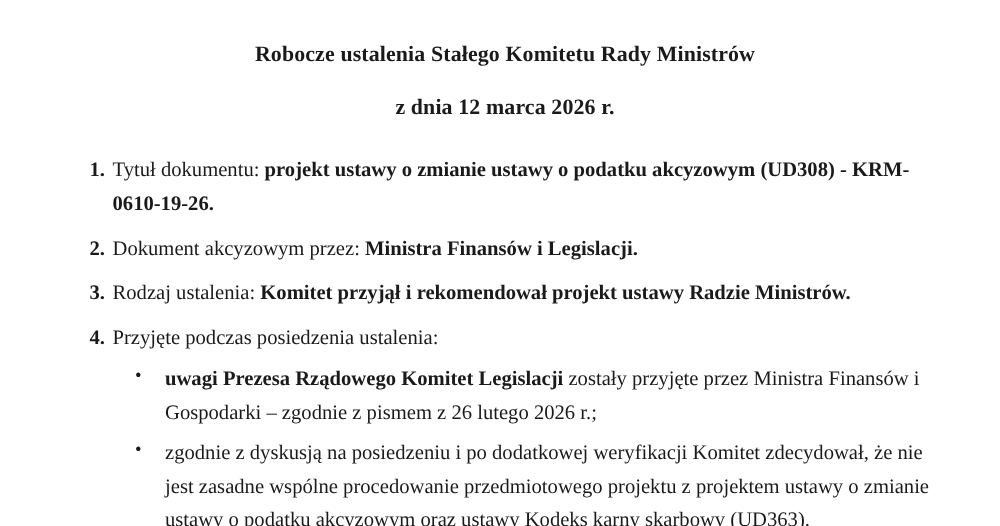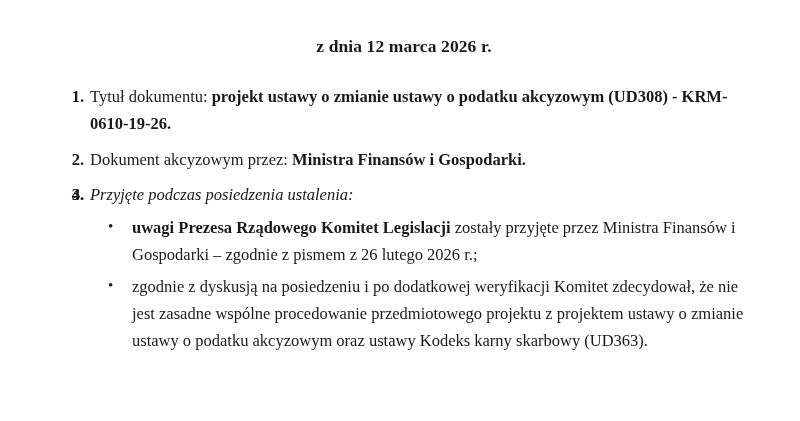--- a/index.html
+++ b/index.html
@@ -25,21 +25,21 @@
 
   .doc-title {
     text-align: center;
     font-weight: bold;
     font-size: 17.5px;
     line-height: 1.55;
     letter-spacing: 0.1px;
   }
   .doc-title .line2 {
     display: block;
-    margin-top: 3px;
+    margin-top: 15px;
   }
 
   .body-list {
     margin: 24px 0 0 0;
     padding: 0;
     list-style: none;
   }
 
   .item {
     position: relative;
@@ -80,46 +80,47 @@
   .sub-item .bullet {
     position: absolute;
     left: 18px;
     top: -1px;
     font-size: 15px;
     line-height: 1.62;
   }
 
   .item-4 .item-text {
     display: block;
-    font-style: italic;
   }
 </style>
 </head>
 <body>
 
 <div class="page">
 
   <div class="doc-title">
+    <span>Robocze ustalenia Stałego Komitetu Rady Ministrów</span>
     <span class="line2">z dnia 12 marca 2026 r.</span>
   </div>
 
   <ol class="body-list">
 
     <li class="item">
       <span class="num">1.</span>
       <span class="item-text"><span class="lead">Tytuł dokumentu: </span><span class="bold">projekt ustawy o zmianie ustawy o podatku akcyzowym (UD308) - KRM-0610-19-26.</span></span>
     </li>
 
     <li class="item">
       <span class="num">2.</span>
-      <span class="item-text"><span class="lead">Dokument akcyzowym przez: </span><span class="bold">Ministra Finansów i Gospodarki.</span></span>
+      <span class="item-text"><span class="lead">Dokument akcyzowym przez: </span><span class="bold">Ministra Finansów i Legislacji.</span></span>
     </li>
 
     <li class="item">
       <span class="num">3.</span>
+      <span class="item-text"><span class="lead">Rodzaj ustalenia: </span><span class="bold">Komitet przyjął i rekomendował projekt ustawy Radzie Ministrów.</span></span>
     </li>
 
     <li class="item item-4">
       <span class="num">4.</span>
       <span class="item-text"><span class="lead">Przyjęte podczas posiedzenia ustalenia:</span></span>
 
       <ul class="sub-list">
         <li class="sub-item">
           <span class="bullet">•</span>
           <span class="bold">uwagi Prezesa Rządowego Komitet Legislacji</span><span> zostały przyjęte przez Ministra Finansów i Gospodarki – zgodnie z pismem z 26 lutego 2026 r.;</span>

